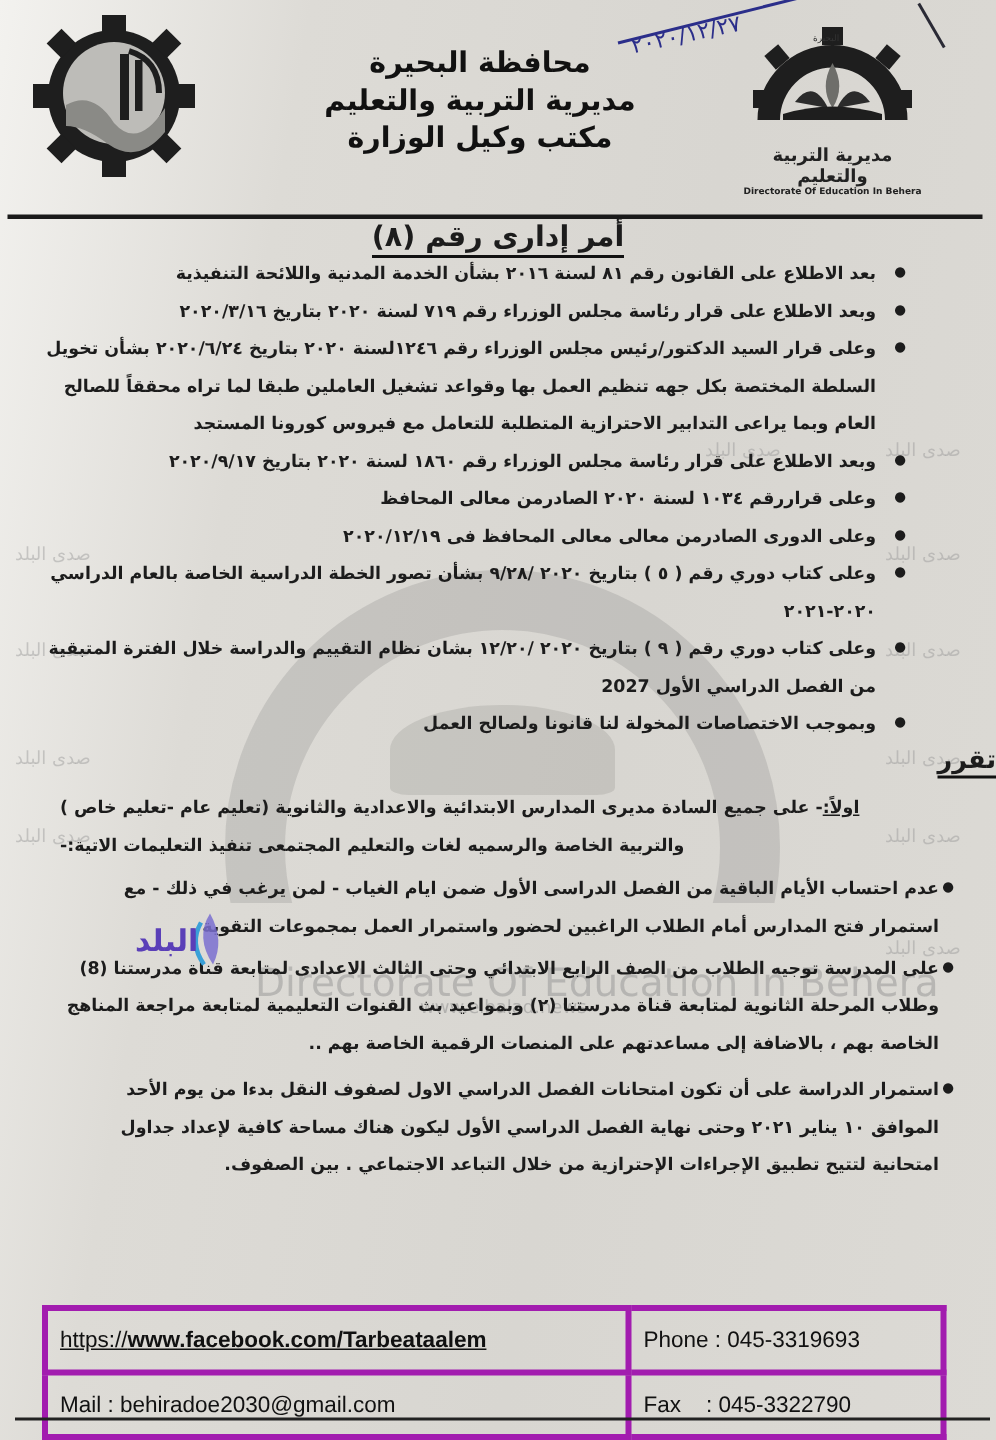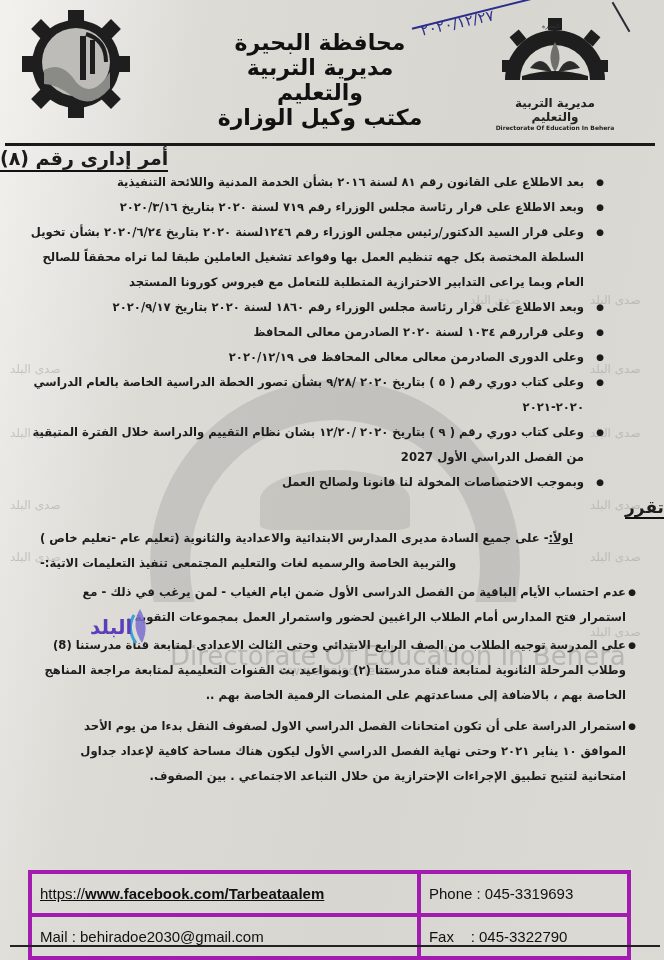--- a/index.html
+++ b/index.html
@@ -7,35 +7,35 @@
     width:664px; height:960px; overflow:hidden; position:relative;
     background: linear-gradient(100deg, #f3f2ef 0%, #dddbd6 25%, #d8d6d1 60%, #dcdad5 100%);
     font-family: "DejaVu Sans", sans-serif;
     color:#1c1c1c;
   }
   .page { position:absolute; inset:0; }
   
   .logo-left { position:absolute; left:22px; top:10px; width:108px; height:108px; }
   .logo-right { position:absolute; left:490px; top:8px; width:130px; height:118px; }
   .header-titles { position:absolute; left:200px; top:30px; width:240px; text-align:center; direction:rtl; }
-  .header-titles div { font-weight:bold; font-size:22px; line-height:25px; color:#111; }
+  .header-titles div { font-weight:bold; font-size:19px; line-height:25px; color:#111; }
   .hand-note { position:absolute; left:400px; top:0px; color:#2b2e8a; font-size:15px; transform:rotate(-12deg); font-family:"DejaVu Sans", sans-serif; }
   .hand-line { position:absolute; left:410px; top:12px; width:130px; height:1.5px; background:#2b2e8a; transform:rotate(-14deg); }
   .pen-stroke { position:absolute; left:620px; top:0px; width:2px; height:34px; background:#2a2a35; transform:rotate(-30deg); }
   .rule-top { position:absolute; left:5px; top:143px; width:650px; height:3px; background:#1a1a1a; }
 
   .watermark-circle { position:absolute; left:150px; top:380px; width:370px; height:370px; border-radius:50%;
       border:40px solid rgba(120,120,118,0.22); box-sizing:border-box; clip-path: inset(0 0 40% 0); }
   .watermark-book { position:absolute; left:260px; top:470px; width:150px; height:60px;
       background:rgba(110,110,108,0.18); border-radius:60% 60% 10% 10%; }
   .wm { position:absolute; color:rgba(150,150,150,0.45); font-size:12px; direction:rtl; white-space:nowrap; }
   .wm-dir { position:absolute; left:170px; top:641px; color:rgba(140,140,140,0.45); font-size:26px; white-space:nowrap; }
   .wm-url { position:absolute; left:280px; top:664px; color:rgba(140,140,140,0.5); font-size:12px; }
 
-  .title { position:absolute; left:0; right:0; top:147px; text-align:left; direction:rtl;
+  .title { position:absolute; left:0; right:0; top:147px; text-align:center; direction:rtl;
       font-weight:bold; font-size:19px; }
   .title span { border-bottom:2px solid #111; padding-bottom:1px; }
 
   .bullets { position:absolute; left:20px; width:586px; direction:rtl; top:170px; }
   .item { position:relative; font-weight:bold; font-size:11.6px; line-height:25px; padding-right:22px; text-align:right; }
   .item::before { content:"●"; position:absolute; right:2px; top:0; font-size:9px; }
 
   .decide { position:absolute; left:0; right:0; top:497px; text-align:right; font-weight:bold; font-size:17px; direction:rtl; }
   .decide span { border-bottom:2px solid #111; letter-spacing:14px; }
 

